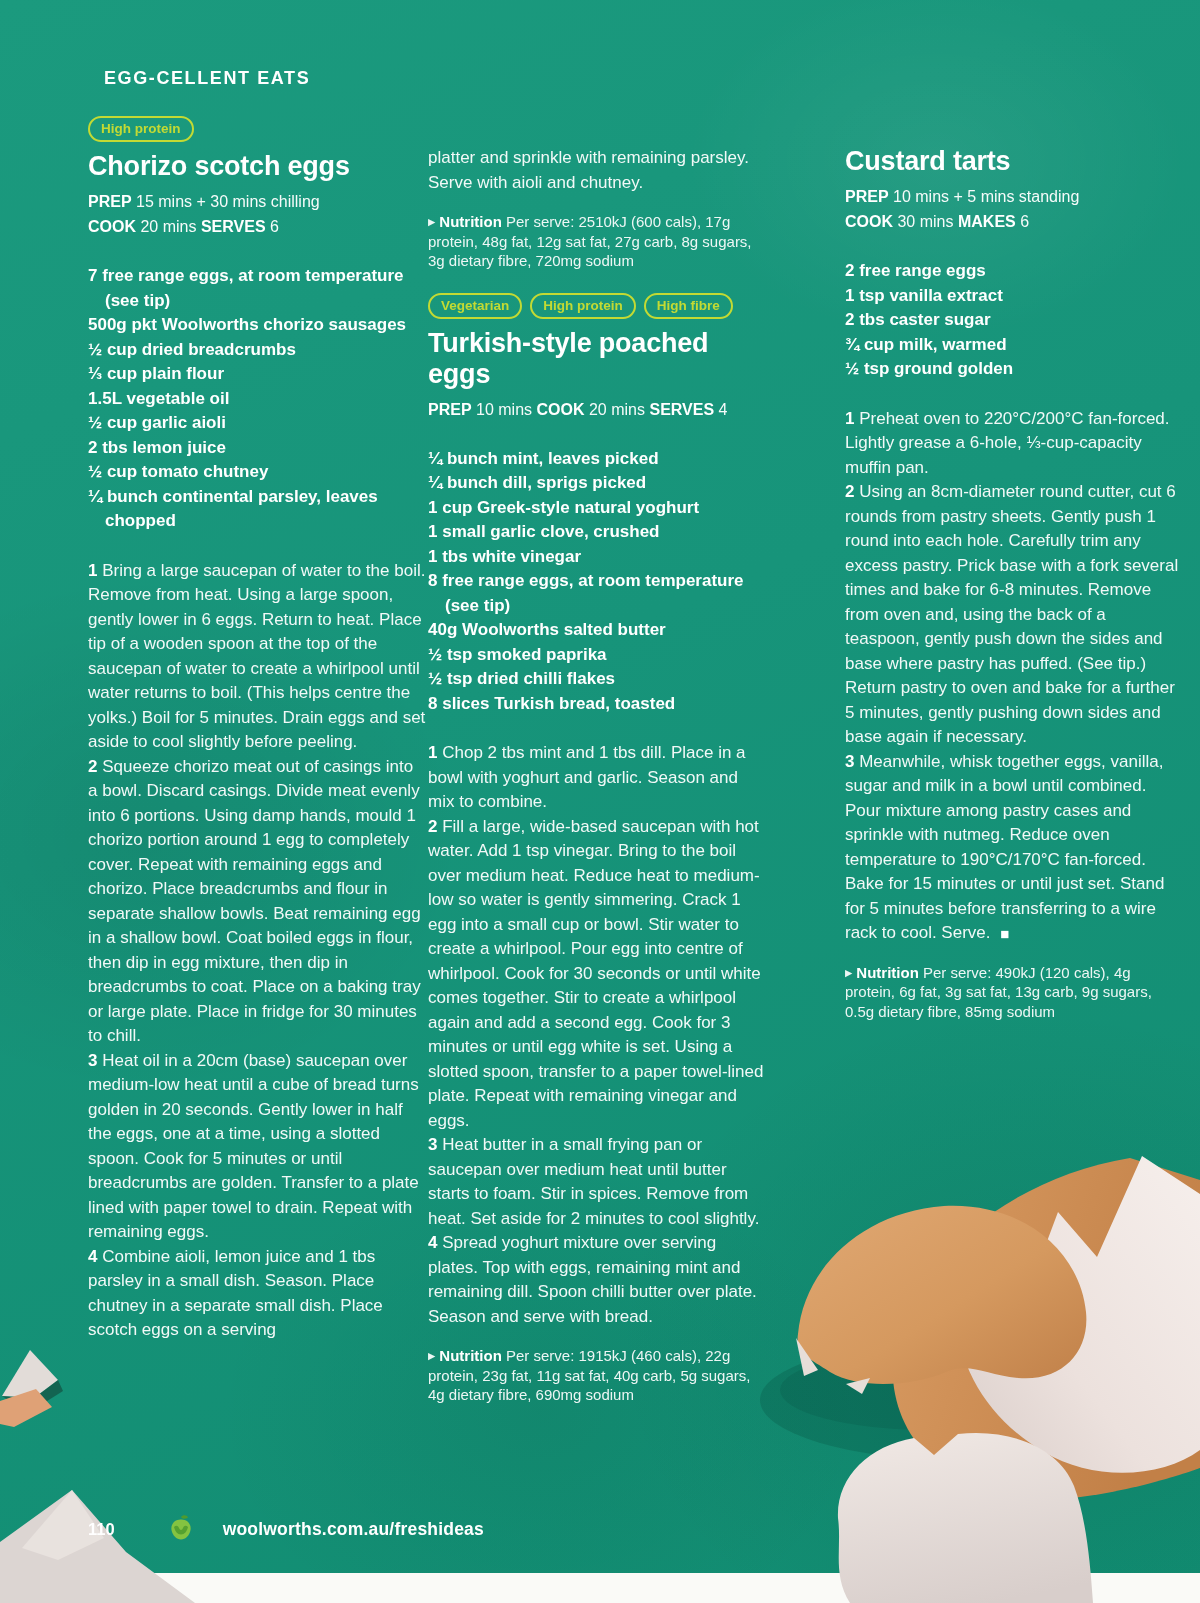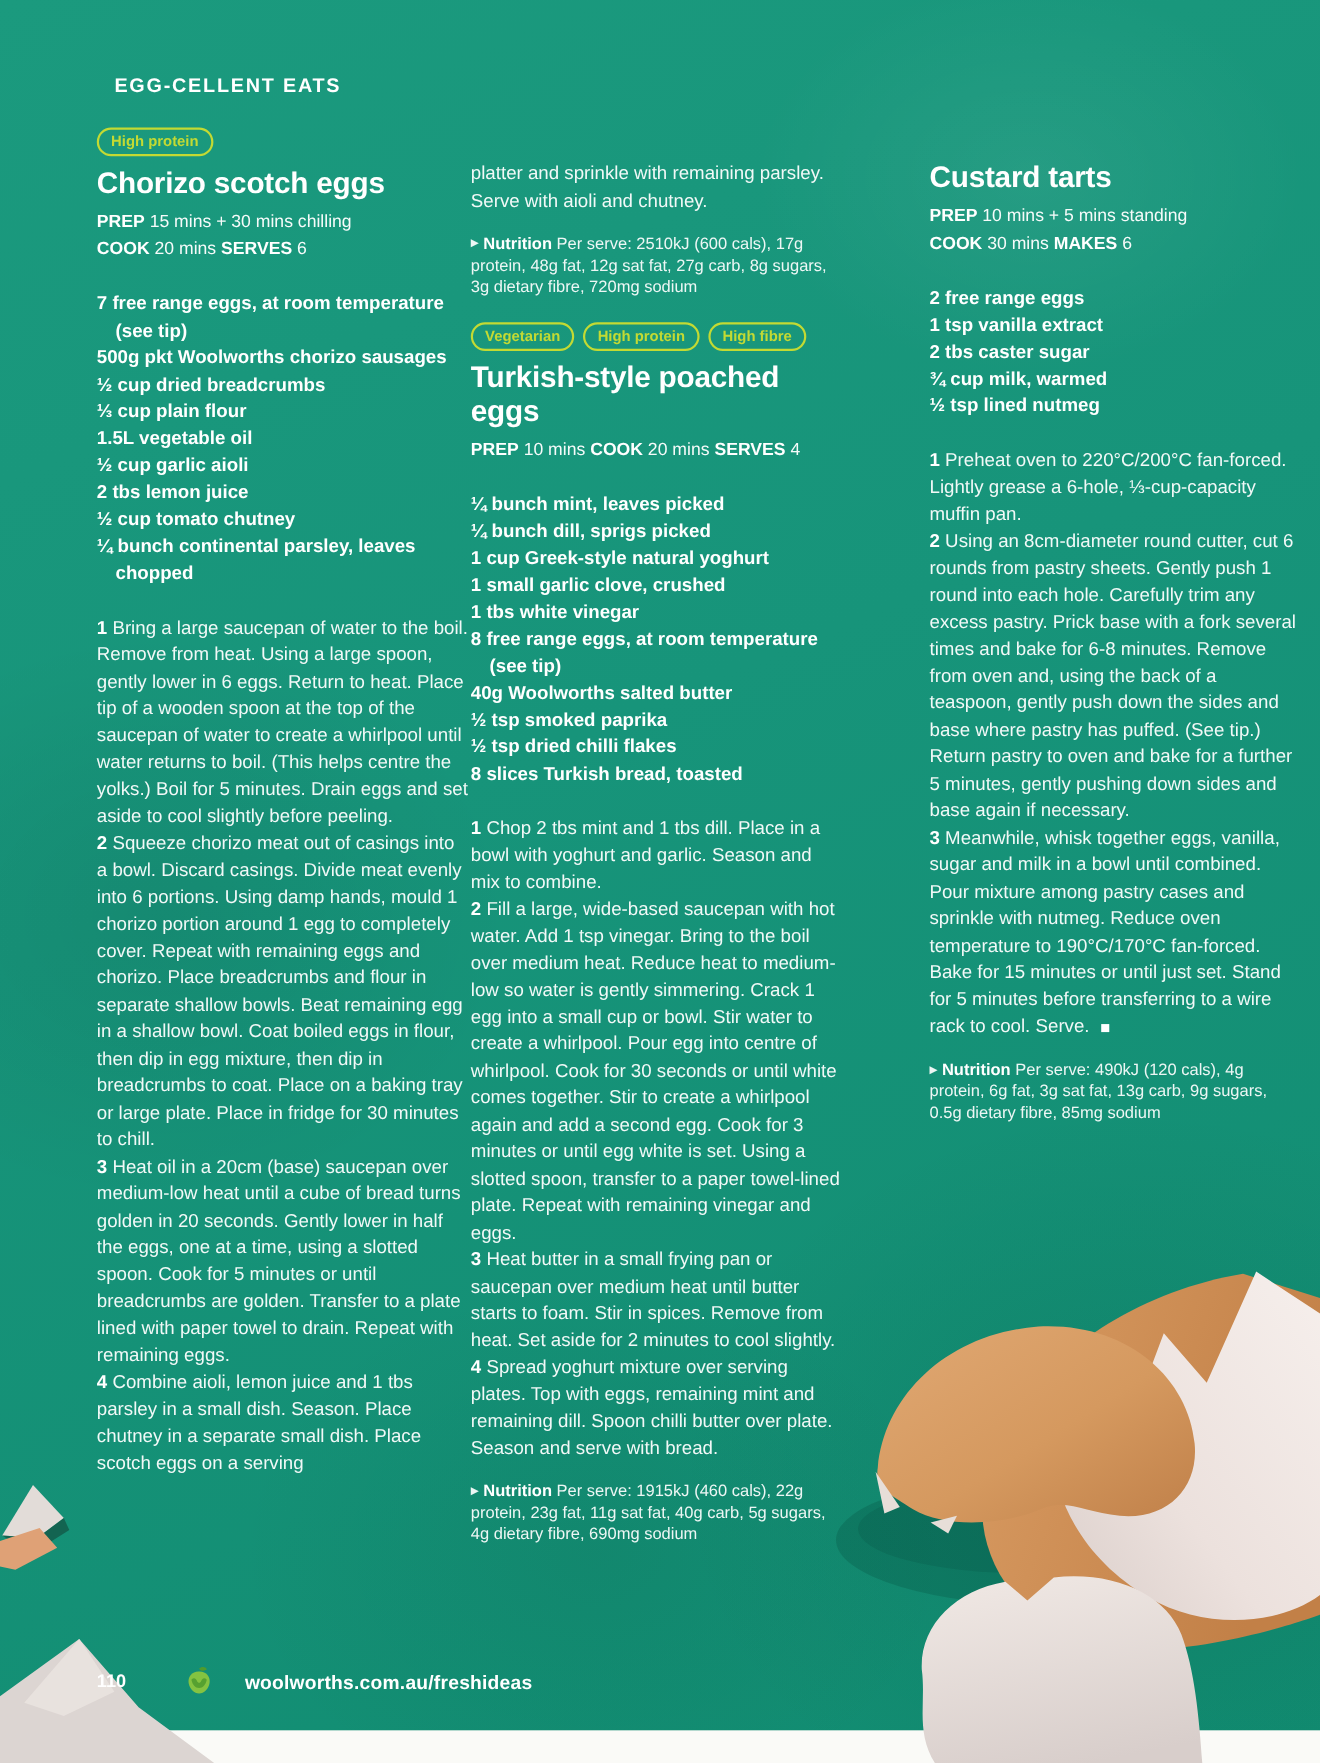--- a/index.html
+++ b/index.html
@@ -146,21 +146,21 @@
     <h2 class="title">Custard tarts</h2>
     <div class="meta">
       <div><span class="b">PREP</span> <span>10 mins + 5 mins standing</span></div>
       <div><span class="b">COOK</span> <span>30 mins</span> <span class="b">MAKES</span> <span>6</span></div>
     </div>
     <div class="ingredients">
       <div class="ing">2 free range eggs</div>
       <div class="ing">1 tsp vanilla extract</div>
       <div class="ing">2 tbs caster sugar</div>
       <div class="ing">¾ cup milk, warmed</div>
-      <div class="ing">½ tsp lined nutmeg</div>
+      <div class="ing">½ tsp ground golden</div>
     </div>
     <div class="method">
       <p class="step"><span class="num">1</span> <span>Preheat oven to 220°C/200°C fan-forced. Lightly grease a 6-hole, ⅓-cup-capacity muffin pan.</span></p>
       <p class="step"><span class="num">2</span> <span>Using an 8cm-diameter round cutter, cut 6 rounds from pastry sheets. Gently push 1 round into each hole. Carefully trim any excess pastry. Prick base with a fork several times and bake for 6-8 minutes. Remove from oven and, using the back of a teaspoon, gently push down the sides and base where pastry has puffed. (See tip.) Return pastry to oven and bake for a further 5 minutes, gently pushing down sides and base again if necessary.</span></p>
       <p class="step"><span class="num">3</span> <span>Meanwhile, whisk together eggs, vanilla, sugar and milk in a bowl until combined. Pour mixture among pastry cases and sprinkle with nutmeg. Reduce oven temperature to 190°C/170°C fan-forced. Bake for 15 minutes or until just set. Stand for 5 minutes before transferring to a wire rack to cool. Serve.</span> <span class="endsq">■</span></p>
     </div>
     <div class="nutrition">
       <span class="arrow">▶</span><span class="nb">Nutrition</span> <span>Per serve: 490kJ (120 cals), 4g protein, 6g fat, 3g sat fat, 13g carb, 9g sugars, 0.5g dietary fibre, 85mg sodium</span>
     </div>
   </div>

